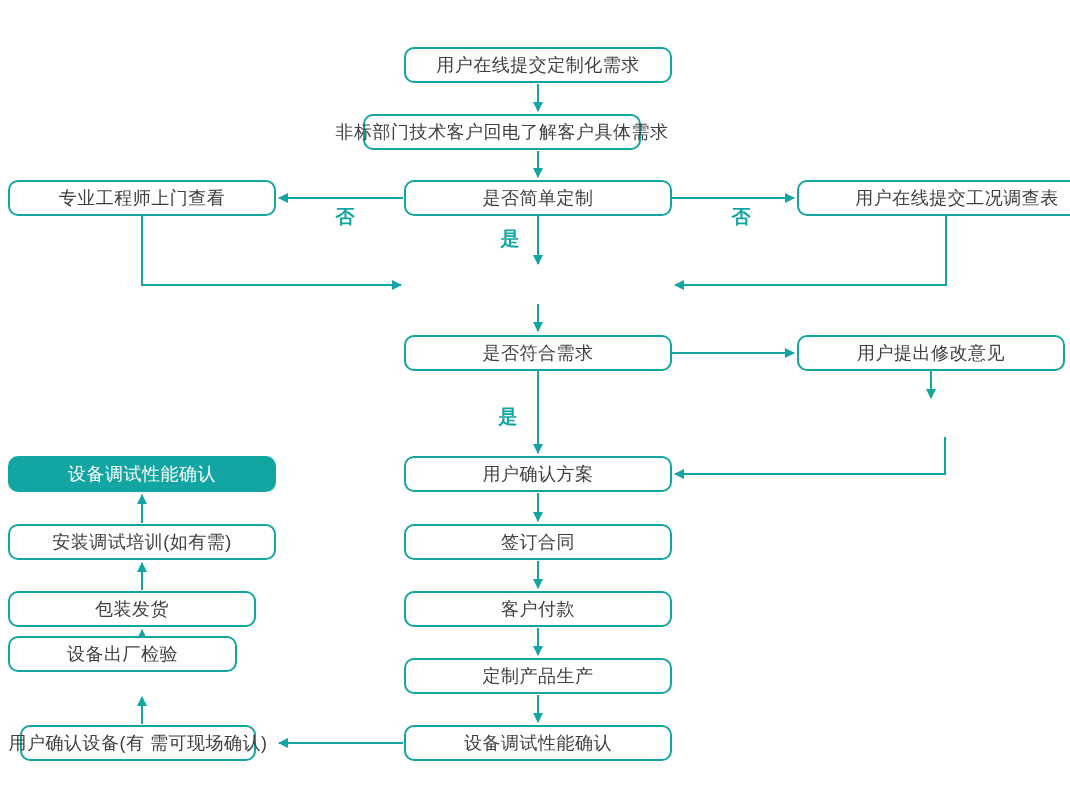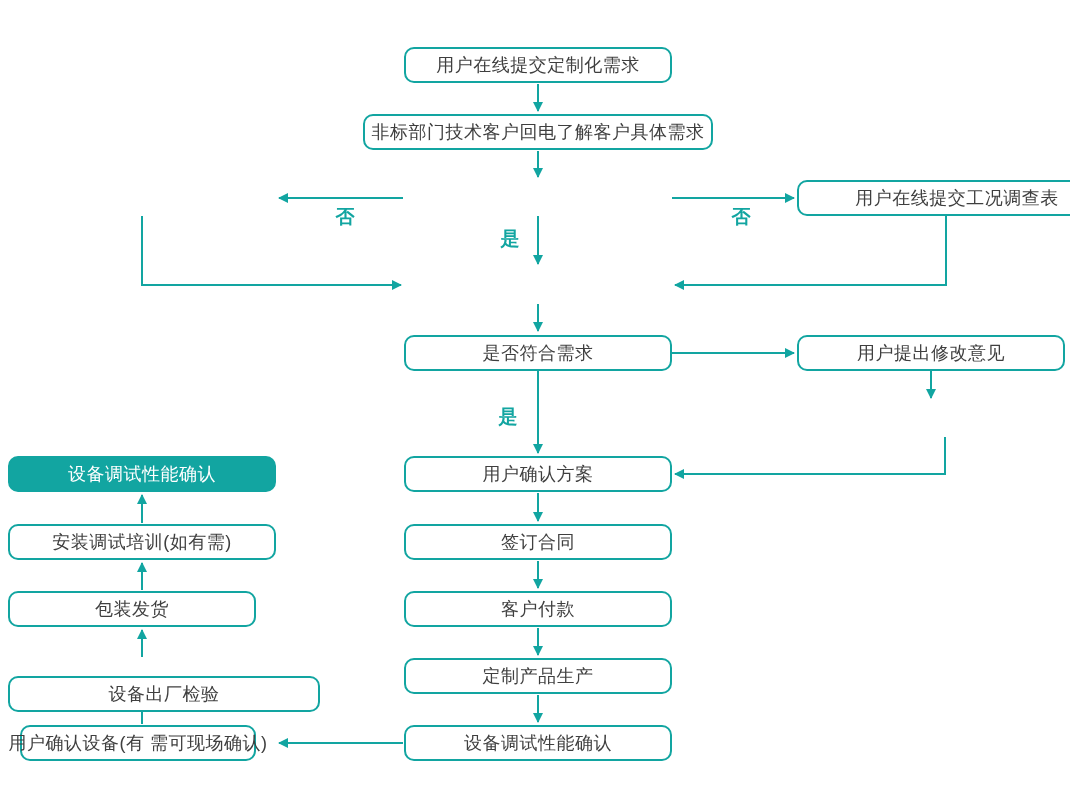--- a/index.html
+++ b/index.html
@@ -95,38 +95,40 @@
     <path class="connector" d="M538 628 L538 655" marker-end="url(#arrow)"></path>
     <path class="connector" d="M538 695 L538 722" marker-end="url(#arrow)"></path>
     <path class="connector" d="M403 743 L279 743" marker-end="url(#arrow)"></path>
     <path class="connector" d="M142 724 L142 697" marker-end="url(#arrow)"></path>
     <path class="connector" d="M142 657 L142 630" marker-end="url(#arrow)"></path>
     <path class="connector" d="M142 590 L142 563" marker-end="url(#arrow)"></path>
     <path class="connector" d="M142 523 L142 495" marker-end="url(#arrow)"></path>
   </svg>
 
   <div class="node" style="left:404px;top:47px;width:268px">用户在线提交定制化需求</div>
-  <div class="node" style="left:363px;top:114px;width:350px">非标部门技术客户回电了解客户具体需求</div>
+  <div class="node" style="left:363px;top:114px;width:278px">非标部门技术客户回电了解客户具体需求</div>
 
+  <div class="node" style="left:8px;top:180px;width:268px">专业工程师上门查看</div>
+  <div class="node" style="left:404px;top:180px;width:268px">是否简单定制</div>
   <div class="node" style="left:797px;top:180px;width:320px">用户在线提交工况调查表</div>
 
 
   <div class="node" style="left:404px;top:335px;width:268px">是否符合需求</div>
   <div class="node" style="left:797px;top:335px;width:268px">用户提出修改意见</div>
 
   <div class="node terminal" style="left:8px;top:456px;width:268px">设备调试性能确认</div>
   <div class="node" style="left:404px;top:456px;width:268px">用户确认方案</div>
 
   <div class="node" style="left:8px;top:524px;width:268px">安装调试培训(如有需)</div>
   <div class="node" style="left:404px;top:524px;width:268px">签订合同</div>
 
   <div class="node" style="left:8px;top:591px;width:248px">包装发货</div>
   <div class="node" style="left:404px;top:591px;width:268px">客户付款</div>
 
-  <div class="node" style="left:8px;top:676px;width:312px">设备出厂检验</div>
+  <div class="node" style="left:8px;top:636px;width:229px">设备出厂检验</div>
   <div class="node" style="left:404px;top:658px;width:268px">定制产品生产</div>
 
   <div class="node" style="left:20px;top:725px;width:236px">用户确认设备(有 需可现场确认)</div>
   <div class="node" style="left:404px;top:725px;width:268px">设备调试性能确认</div>
 
   <div class="edge-label" style="left:345px;top:217px">否</div>
   <div class="edge-label" style="left:741px;top:217px">否</div>
   <div class="edge-label" style="left:510px;top:239px">是</div>
   <div class="edge-label" style="left:508px;top:417px">是</div>
 

